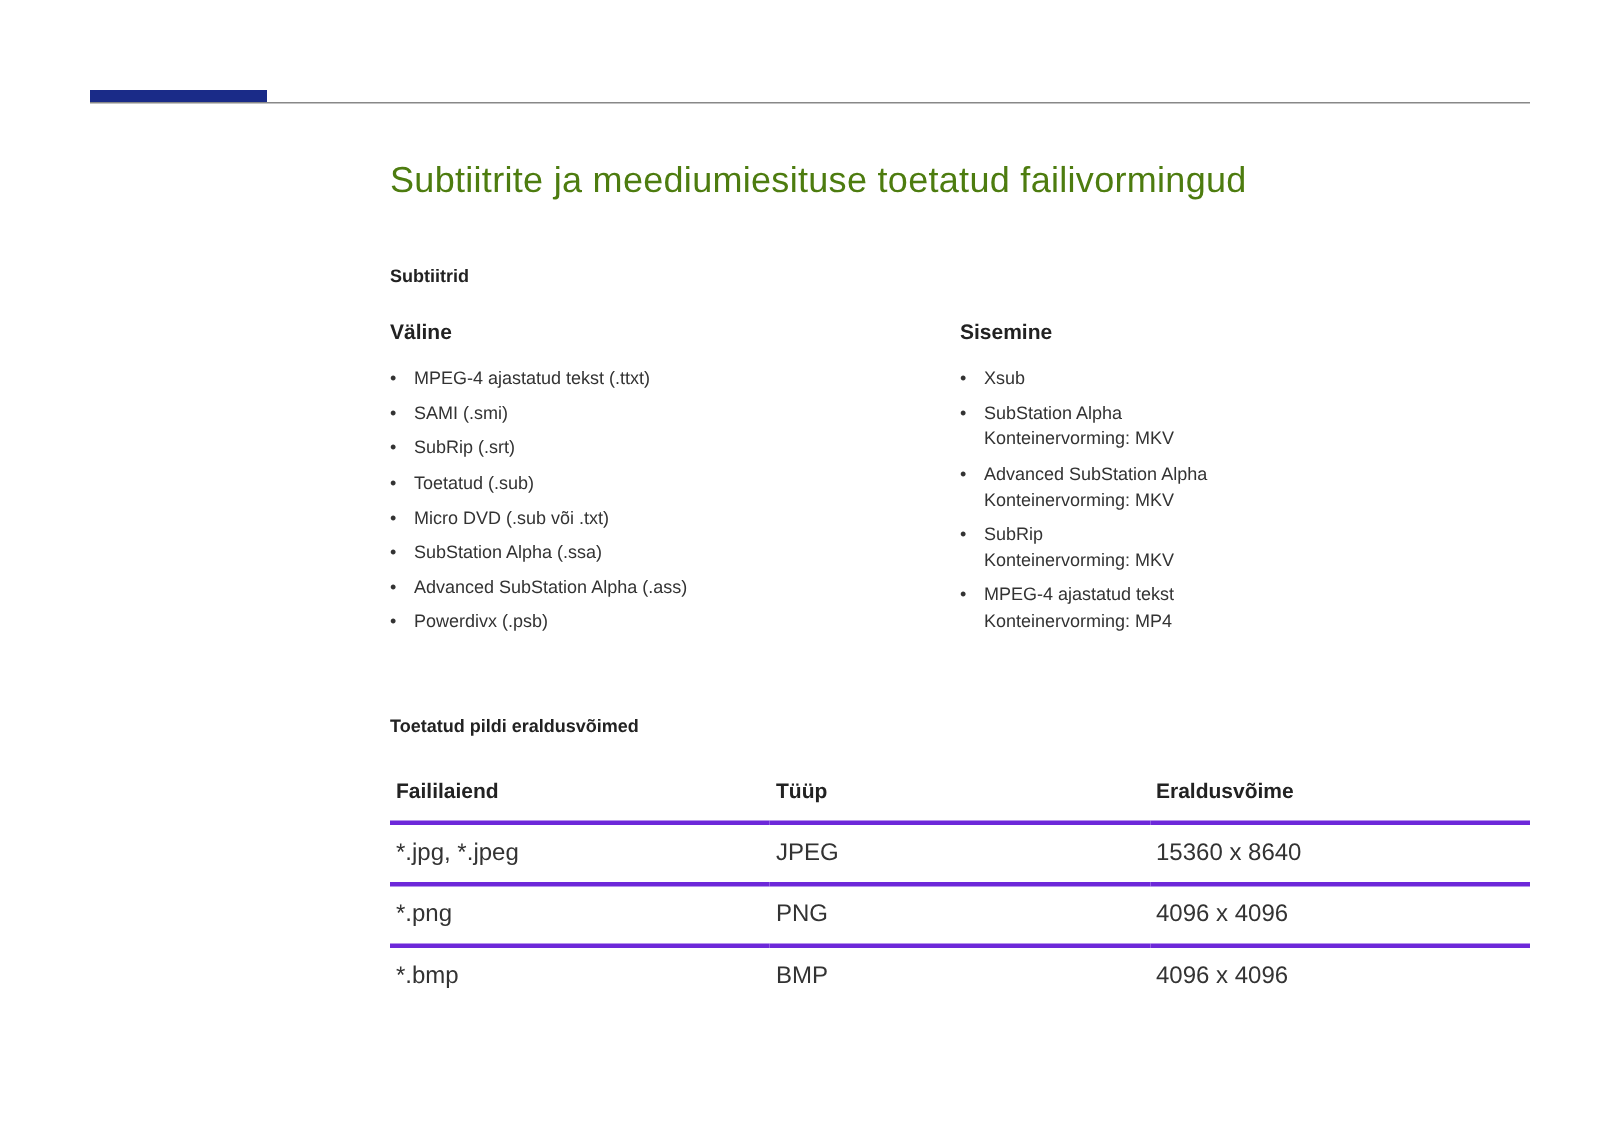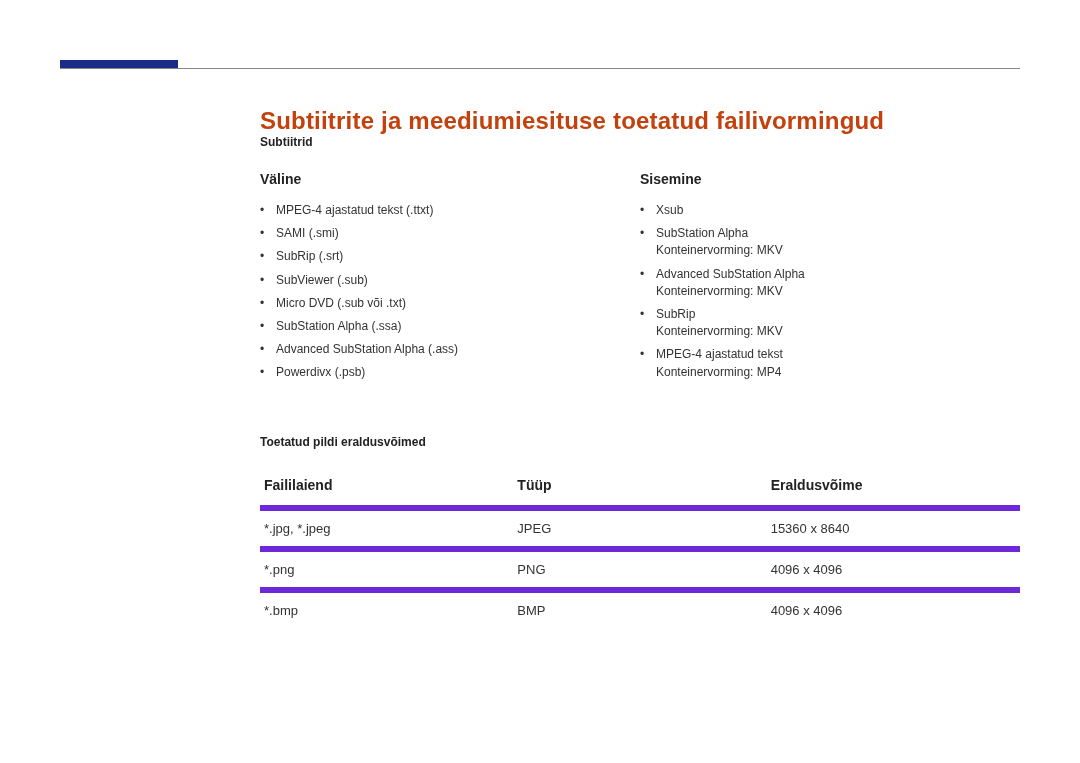--- a/index.html
+++ b/index.html
@@ -15,24 +15,25 @@
   margin-bottom: 0;
 }
 .thin-rule {
   border-top: 1px solid #888;
   margin-bottom: 38px;
 }
 .content {
   margin-left: 200px;
 }
 h1 {
-  color: #c2410c;
-  font-weight: 700;
+  color: #4d7c0f;
+  font-weight: 400;
   font-size: 24px;
   letter-spacing: 0.2px;
+  margin-bottom: 42px;
 }
 h2 {
   color: #222;
   font-weight: 700;
   font-size: 12px;
   margin-bottom: 22px;
 }
 .two-col {
   display: flex;
   margin-bottom: 48px;
@@ -72,22 +73,22 @@
   margin-top: 6px;
 }
 .table th {
   text-align: left;
   font-size: 14px;
   font-weight: 700;
   color: #222;
   padding: 6px 4px 12px 4px;
 }
 .table td {
-  border-top: 6px solid #6d28d9;
-  font-size: 13px;
+  border-top: 3px solid #6d28d9;
+  font-size: 16px;
   padding: 10px 4px;
   color: #333;
 }
 .table .col1 { width: 33%; margin-left: 29px; }
 .table .col2 { width: 33%; }
 .table .col3 { width: 33%; }
 </style>
 </head>
 <body>
 
@@ -99,21 +100,21 @@
 
   <h2>Subtiitrid</h2>
 
   <div class="two-col">
     <div class="col">
       <h3>Väline</h3>
       <ul>
         <li>MPEG-4 ajastatud tekst (.ttxt)</li>
         <li>SAMI (.smi)</li>
         <li>SubRip (.srt)</li>
-        <li>SubViewer (.sub)</li>
+        <li>Toetatud (.sub)</li>
         <li>Micro DVD (.sub või .txt)</li>
         <li>SubStation Alpha (.ssa)</li>
         <li>Advanced SubStation Alpha (.ass)</li>
         <li>Powerdivx (.psb)</li>
       </ul>
     </div>
     <div class="col">
       <h3>Sisemine</h3>
       <ul>
         <li>

